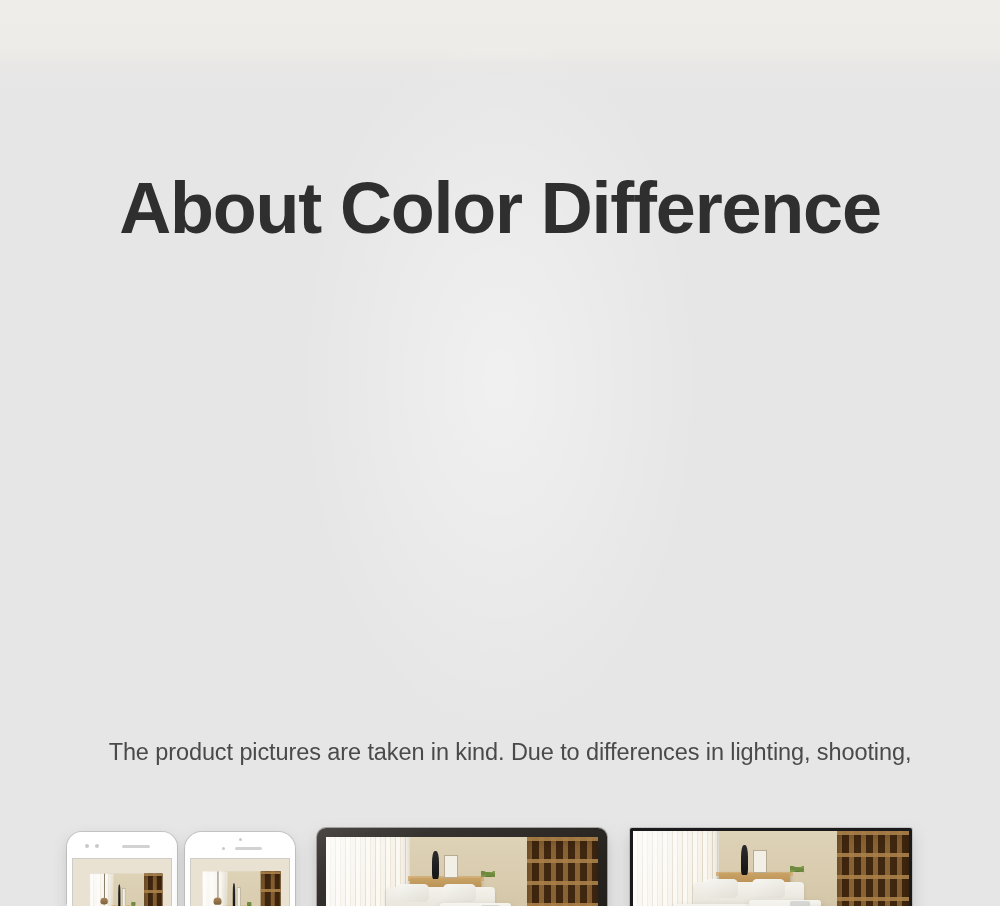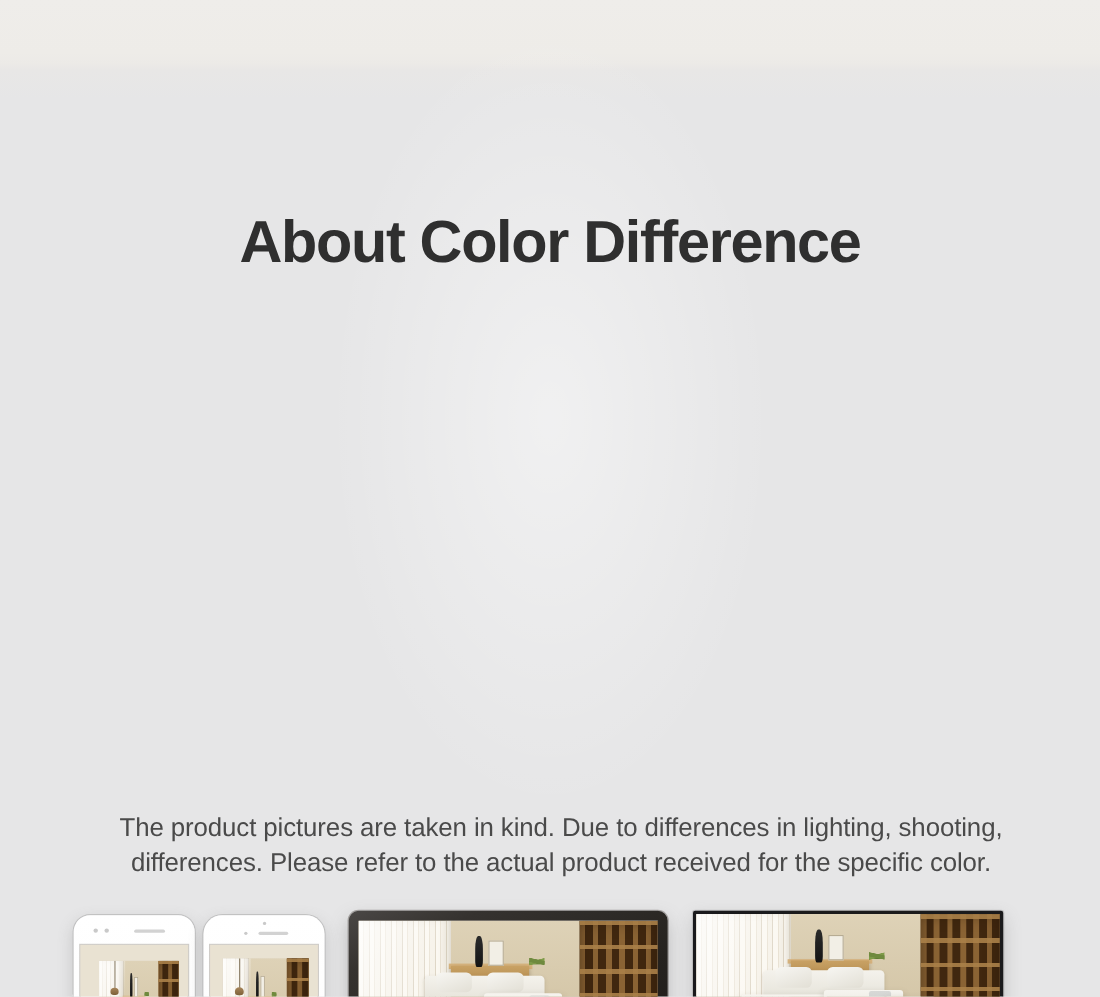--- a/index.html
+++ b/index.html
@@ -40,23 +40,23 @@
     height: 100%;
     background: radial-gradient(ellipse 70% 55% at 50% 42%, rgba(255,255,255,0.42), rgba(255,255,255,0) 72%);
     pointer-events: none;
   }
 
   
   .title {
     position: absolute;
     left: 0;
     right: 0;
-    top: 172px;
+    top: 160px;
     text-align: center;
-    font-size: 54px;
+    font-size: 72px;
     line-height: 96px;
     font-weight: 700;
     letter-spacing: -1.2px;
     color: #2f2f2f;
     white-space: nowrap;
     z-index: 3;
   }
 
   
   .devices {
@@ -453,16 +453,15 @@
         </div>
 
       </div>
 
     </div>
 
   </div>
 
   <p class="caption">
     <span class="line">The product pictures are taken in kind. Due to differences in lighting, shooting,</span>
-    <span class="line">differences. Please refer to the actual product received for the specific color.</span>
   </p>
 
 </div>
 
 </body></html>

